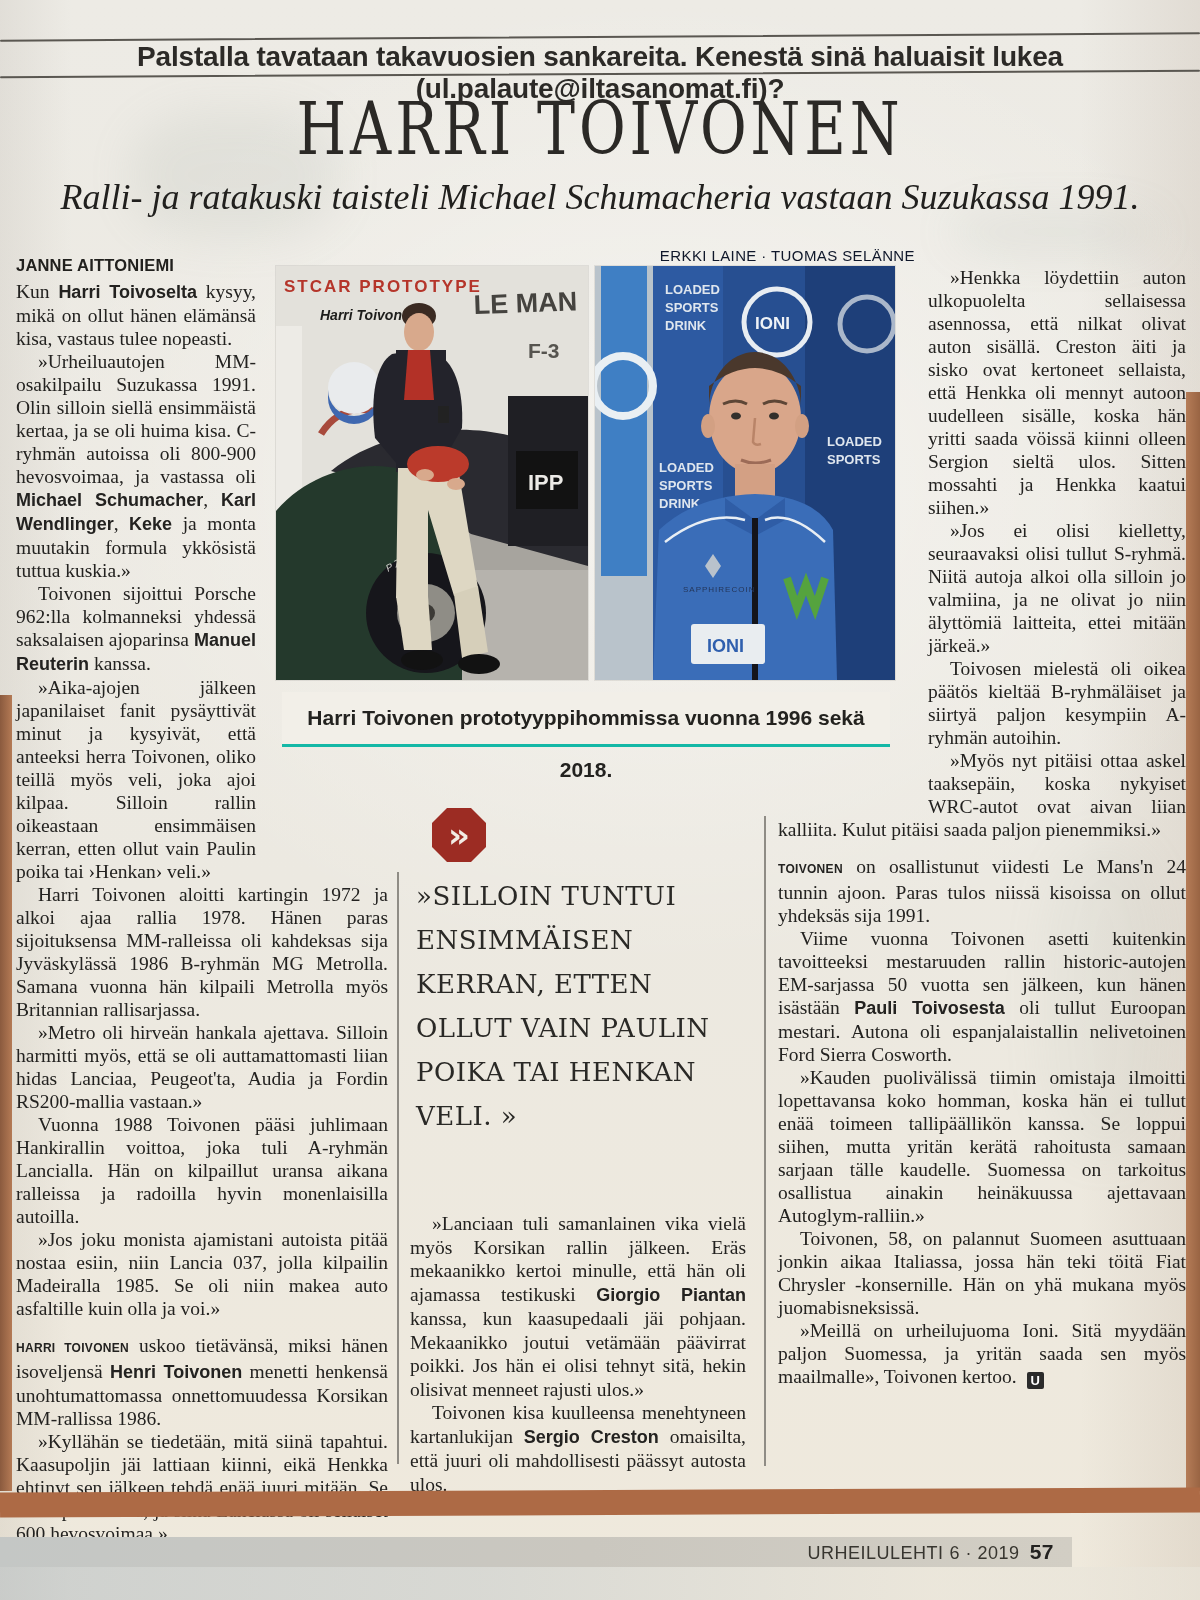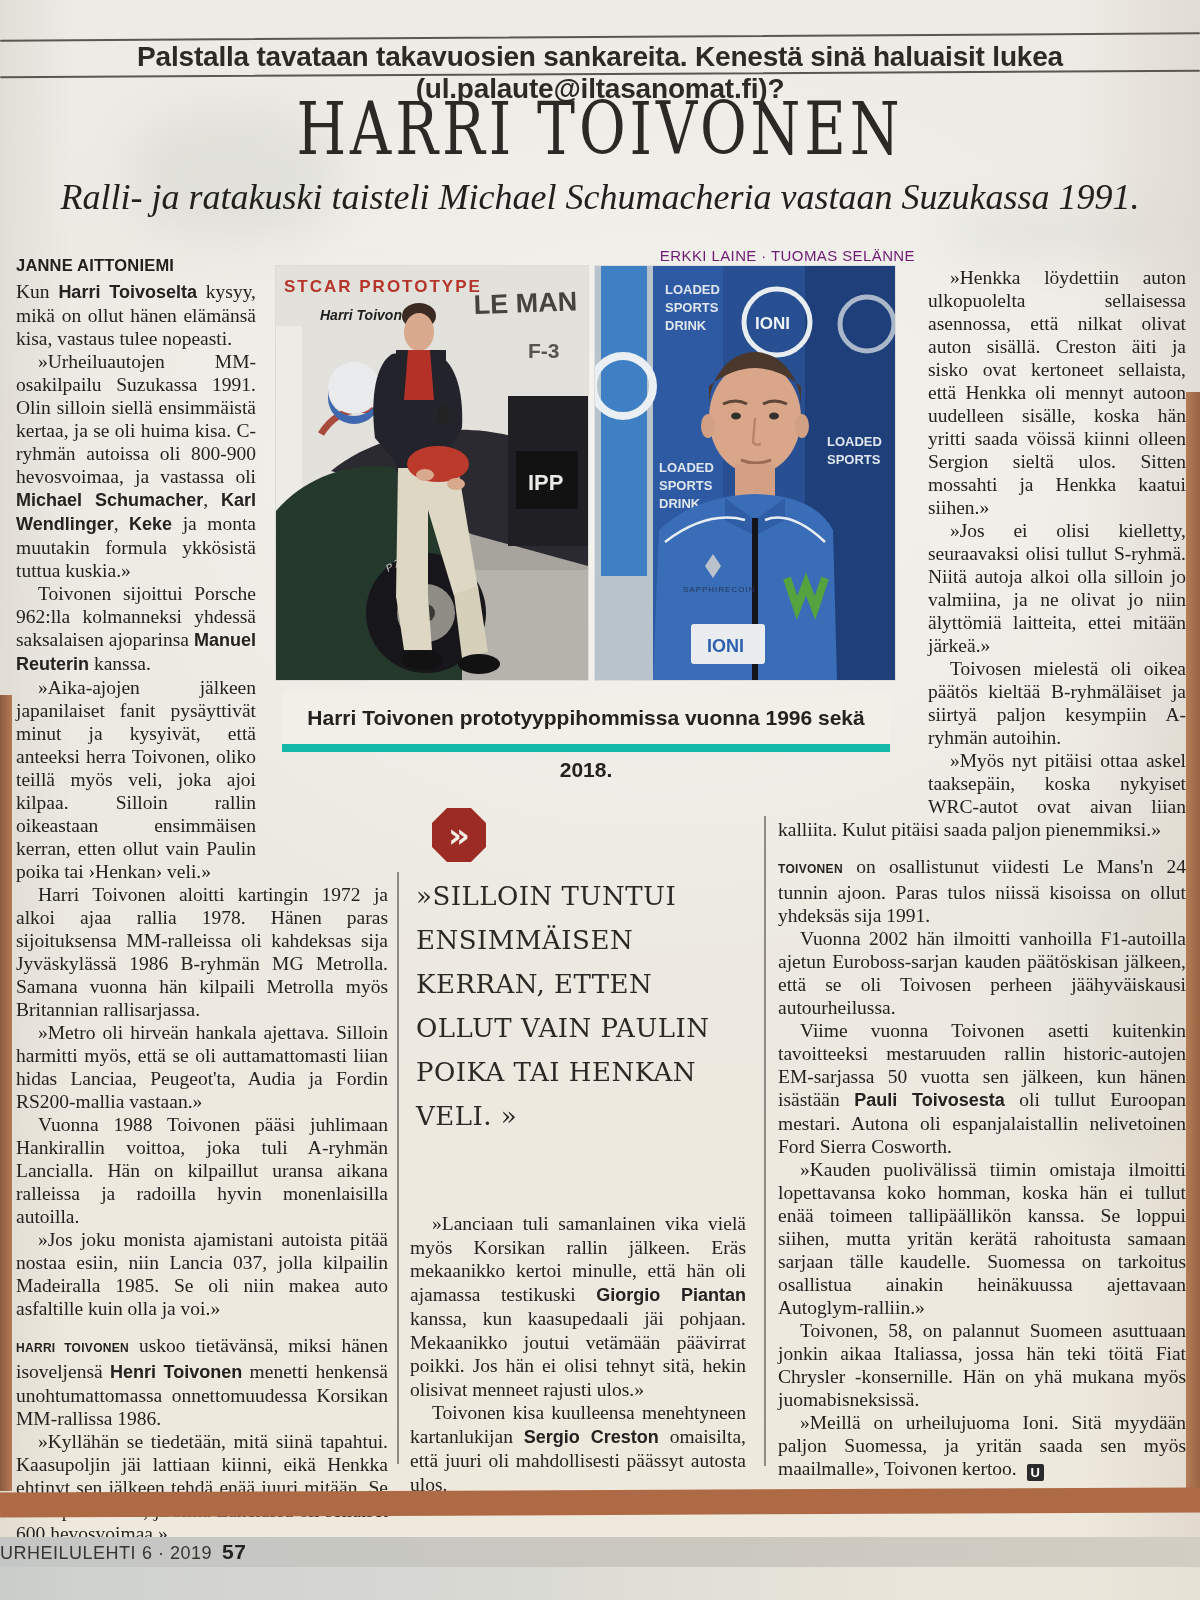--- a/index.html
+++ b/index.html
@@ -21,26 +21,26 @@
   
   .title{position:absolute;top:86px;left:0;right:0;margin:0;text-align:center;
     font-family:"DejaVu Serif",serif;font-weight:500;font-size:73px;letter-spacing:5px;
     color:#2b2926;transform:scaleX(.78);}
   .subtitle{position:absolute;top:176px;left:0;right:0;text-align:center;
     font-style:italic;font-size:36px;color:#21201e;}
   
   .ghost{position:absolute;filter:blur(22px);opacity:.12;background:#8e9a90;border-radius:40%;}
   
   .credit{position:absolute;top:247px;left:600px;width:315px;text-align:right;
-    font-family:"Liberation Sans",sans-serif;font-size:15px;letter-spacing:.4px;color:#701a75;}
+    font-family:"Liberation Sans",sans-serif;font-size:15px;letter-spacing:.4px;color:#0f172a;}
   .photo{position:absolute;top:266px;height:414px;box-shadow:0 0 0 1px rgba(0,0,0,.08);}
   #photo-left{left:276px;width:312px;background:#c4b5fd;}
   #photo-right{left:595px;width:300px;background:#274f91;}
   .caption{position:absolute;left:282px;top:692px;width:608px;height:52px;
-    background:#f2efe8;border-bottom:8px solid #14b8a6;
+    background:#f2efe8;border-bottom:3px solid #14b8a6;
     font-family:"Liberation Sans",sans-serif;font-weight:bold;font-size:21px;
     line-height:52px;text-align:center;color:#23221f;}
   
   .col p{margin:0;text-align:justify;font-size:19.5px;line-height:23px;hyphens:auto;}
   .col p.ind{text-indent:22px;}
   .col p.gap{margin-top:14px;}
   .col .b{font-family:"Liberation Sans",sans-serif;font-weight:bold;font-size:18px;}
   .col .lead{font-family:Liberation Sans, sans-serif;font-weight:bold;font-size:12px;letter-spacing:.3px;}
   .col .end{display:inline-block;width:17px;height:17px;background:#2b2b2b;color:#fff;
     font-family:"Liberation Sans",sans-serif;font-weight:bold;font-size:13px;line-height:17px;
@@ -59,24 +59,24 @@
     font-family:"DejaVu Serif",serif;font-size:26px;line-height:44px;
     letter-spacing:.5px;color:#2a2926;}
   
   .vrule{position:absolute;width:1.5px;background:#8f8c85;}
   #vrule-1{left:397px;top:872px;height:592px;}
   #vrule-2{left:764px;top:816px;height:650px;}
   .edge{position:absolute;}
   #edge-left{left:0;top:695px;width:12px;height:796px;background:linear-gradient(90deg,#8a5a3e,#b47a55);}
   #edge-right{left:1186px;top:392px;width:14px;height:1099px;background:linear-gradient(90deg,#b57c57,#996443);}
   #bottom-bar{left:0;top:1490px;width:1200px;height:25px;background:#ad6a45;transform:rotate(-.25deg);}
-  .footer-strip{position:absolute;left:0;top:1537px;width:1200px;height:30px;
+  .footer-strip{position:absolute;left:0;top:1537px;width:1072px;height:30px;
     background:linear-gradient(90deg,#c4c7c5 0%,#cac7bf 55%,#d2cec4 100%);
     font-family:"Liberation Sans",sans-serif;font-size:18px;color:#37352f;
-    line-height:30px;padding-right:12px;box-sizing:border-box;letter-spacing:.5px;}
+    line-height:30px;text-align:right;padding-right:18px;box-sizing:border-box;letter-spacing:.5px;}
   .footer-strip .issue{margin-left:6px;}
   .footer-strip .pageno{font-weight:bold;font-size:21px;margin-left:10px;color:#232220;}
   .bottom-shadow{position:absolute;left:0;top:1567px;width:1200px;height:33px;opacity:.65;
     background:linear-gradient(90deg,#bcc3c6 0%,#ccd0cf 40%,#e9e5da 78%);}
 </style>
 </head>
 <body>
 
 <div class="ghost" style="left:130px;top:110px;width:210px;height:130px;"></div>
 <div class="ghost" style="left:950px;top:210px;width:210px;height:44px;"></div>
@@ -214,21 +214,20 @@
   </div>
 
 <div class="col" id="col-right">
   <div class="spacer"></div>
   <div>
       <p class="ind"><span>»Henkka löydettiin auton ulkopuolelta sellaisessa asennossa, että nilkat olivat auton sisällä. Creston äiti ja sisko ovat kertoneet sellaista, että Henkka oli mennyt autoon uudelleen sisälle, koska hän yritti saada vöissä kiinni olleen Sergion sieltä ulos. Sitten mossahti ja Henkka kaatui siihen.»</span></p>
       <p class="ind"><span>»Jos ei olisi kielletty, seuraavaksi olisi tullut S-ryhmä. Niitä autoja alkoi olla silloin jo valmiina, ja ne olivat jo niin älyttömiä laitteita, ettei mitään järkeä.»</span></p>
       <p class="ind"><span>Toivosen mielestä oli oikea päätös kieltää B-ryhmäläiset ja siirtyä paljon kesympiin A-ryhmän autoihin.</span></p>
       <p class="ind"><span>»Myös nyt pitäisi ottaa askel taaksepäin, koska nykyiset WRC-autot ovat aivan liian kalliita. Kulut pitäisi saada paljon pienemmiksi.»</span></p>
       <p class="gap"><span class="lead">TOIVONEN</span><span> on osallistunut viidesti Le Mans'n 24 tunnin ajoon. Paras tulos niissä kisoissa on ollut yhdeksäs sija 1991.</span></p>
-      <p class="ind"><span>Vuonna 2002 hän ilmoitti vanhoilla F1-autoilla ajetun Euroboss-sarjan kauden päätöskisan jälkeen, että se oli Toivosen perheen jäähyväiskausi autourheilussa.</span></p>
       <p class="ind"><span>Viime vuonna Toivonen asetti kuitenkin tavoitteeksi mestaruuden rallin historic-autojen EM-sarjassa 50 vuotta sen jälkeen, kun hänen isästään </span><span class="b">Pauli Toivosesta</span><span> oli tullut Euroopan mestari. Autona oli espanjalaistallin nelivetoinen Ford Sierra Cosworth.</span></p>
       <p class="ind"><span>»Kauden puolivälissä tiimin omistaja ilmoitti lopettavansa koko homman, koska hän ei tullut enää toimeen tallipäällikön kanssa. Se loppui siihen, mutta yritän kerätä rahoitusta samaan sarjaan tälle kaudelle. Suomessa on tarkoitus osallistua ainakin heinäkuussa ajettavaan Autoglym-ralliin.»</span></p>
       <p class="ind"><span>Toivonen, 58, on palannut Suomeen asuttuaan jonkin aikaa Italiassa, jossa hän teki töitä Fiat Chrysler -konsernille. Hän on yhä mukana myös juomabisneksissä.</span></p>
       <p class="ind"><span>»Meillä on urheilujuoma Ioni. Sitä myydään paljon Suomessa, ja yritän saada sen myös maailmalle», Toivonen kertoo. </span><span class="end">U</span></p>
     </div>
 </div>
 
 <div class="vrule" id="vrule-1"></div>
 <div class="vrule" id="vrule-2"></div>
 <div class="edge" id="edge-left"></div>

